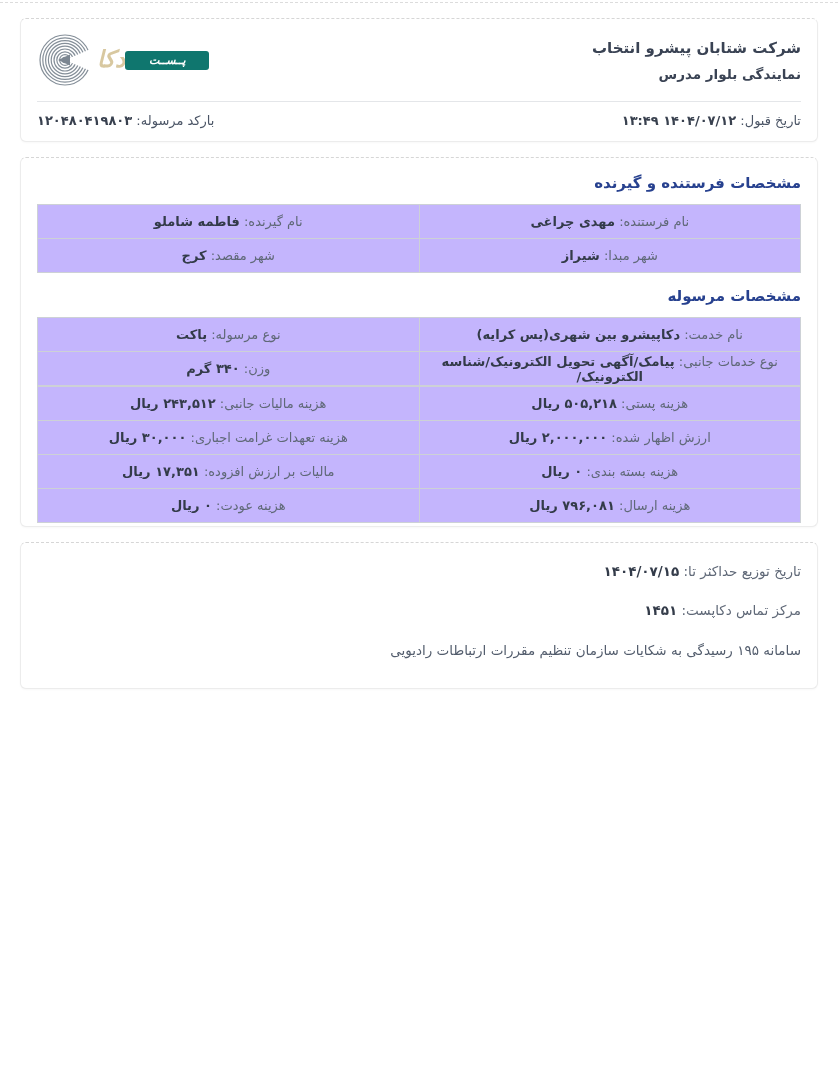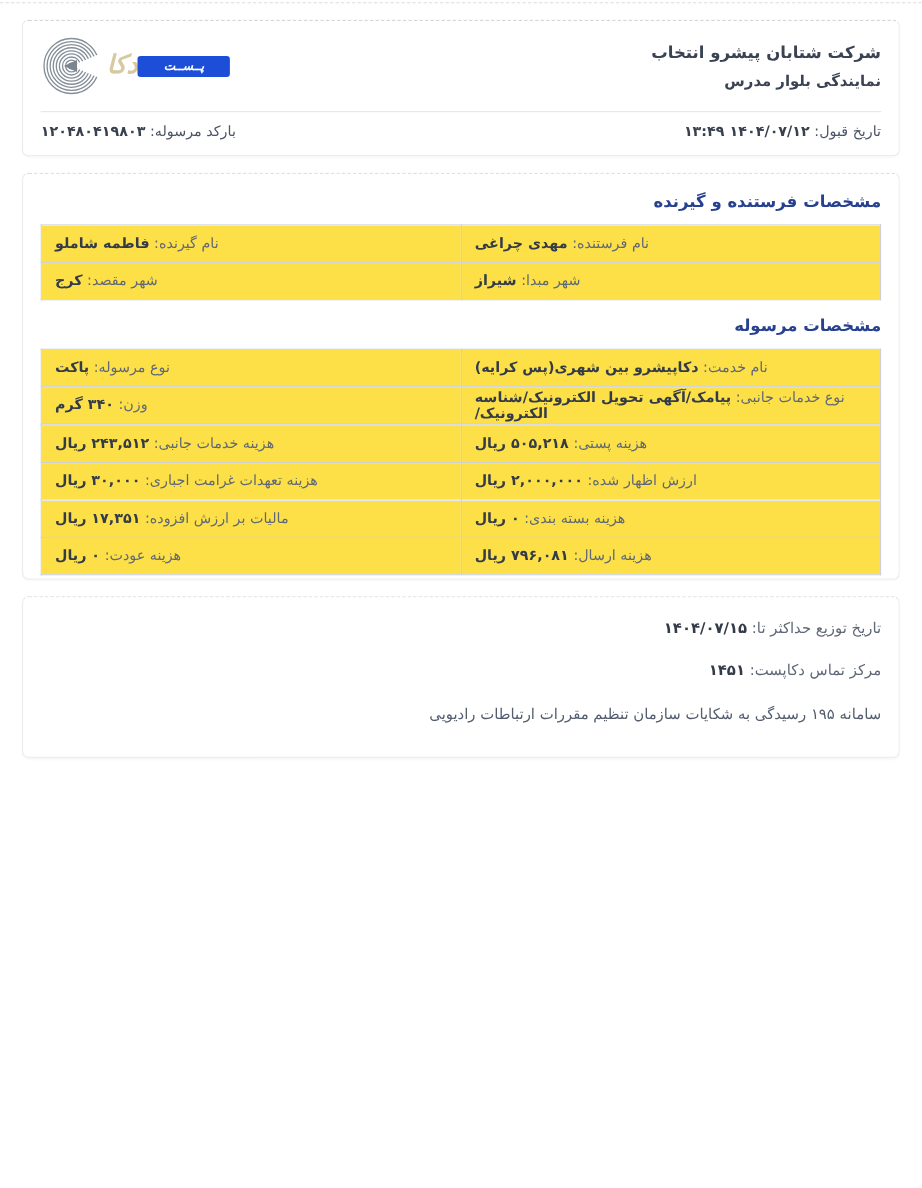--- a/index.html
+++ b/index.html
@@ -32,21 +32,21 @@
   .company-name { font-size: 15px; font-weight: bold; color: #3a4354; line-height: 1.9; }
   .agency-name  { font-size: 13.5px; font-weight: bold; color: #3a4354; line-height: 1.8; }
 
   .logo { display: flex; align-items: center; direction: ltr; gap: 2px; height: 58px; }
   .logo-text { display: flex; align-items: center; font-style: italic; }
   .logo-word {
     font-size: 23px; font-weight: bold; color: #d8c8a0;
     line-height: 1; text-align: center; letter-spacing: 2px; margin-bottom: 2px;
   }
   .logo-badge {
-    background: #1d4ed8; color: #ffffff; border-radius: 3px;
+    background: #0f766e; color: #ffffff; border-radius: 3px;
     font-size: 11px; font-weight: bold; text-align: center;
     padding: 3px 14px; letter-spacing: 3px; min-width: 84px;
   }
 
   .hdr-divider { border-top: 1px solid #e4e6e9; margin: 4px 16px 0; }
 
   .hdr-meta {
     display: flex; direction: rtl;
     justify-content: space-between; align-items: center;
     padding: 11px 16px 13px;
@@ -59,22 +59,22 @@
   .details-card { padding: 2px 16px 3px; }
   .section-title {
     direction: rtl; text-align: right;
     color: #27418f; font-size: 15px; font-weight: bold;
     margin: 14px 0 12px;
   }
   table.info { width: 100%; border-collapse: collapse; direction: rtl; table-layout: fixed; }
   table.info td {
     border: 1px solid #cdd1d6;
     height: 34px; padding: 0 12px;
-    font-size: 13px; text-align: left; vertical-align: middle;
-    background: #fde047; overflow: hidden;
+    font-size: 13px; text-align: center; vertical-align: middle;
+    background: #c4b5fd; overflow: hidden;
   }
   .lbl { color: #5f6877; }
   .val { color: #333b49; font-weight: bold; }
 
   
   .footer-card { padding: 18px 16px 16px; }
   .footer-line {
     direction: rtl; text-align: right;
     font-size: 13.5px; margin-bottom: 19px; line-height: 1.5;
   }
@@ -183,21 +183,21 @@
     </table>
 
     <table class="info">
       <tbody>
         <tr>
           <td>
             <span class="lbl">هزینه پستی:</span>
             <span class="val">۵۰۵,۲۱۸ ریال</span>
           </td>
           <td>
-            <span class="lbl">هزینه خدمات جانبی:</span>
+            <span class="lbl">هزینه مالیات جانبی:</span>
             <span class="val">۲۴۳,۵۱۲ ریال</span>
           </td>
         </tr>
         <tr>
           <td>
             <span class="lbl">ارزش اظهار شده:</span>
             <span class="val">۲,۰۰۰,۰۰۰ ریال</span>
           </td>
           <td>
             <span class="lbl">هزینه تعهدات غرامت اجباری:</span>

